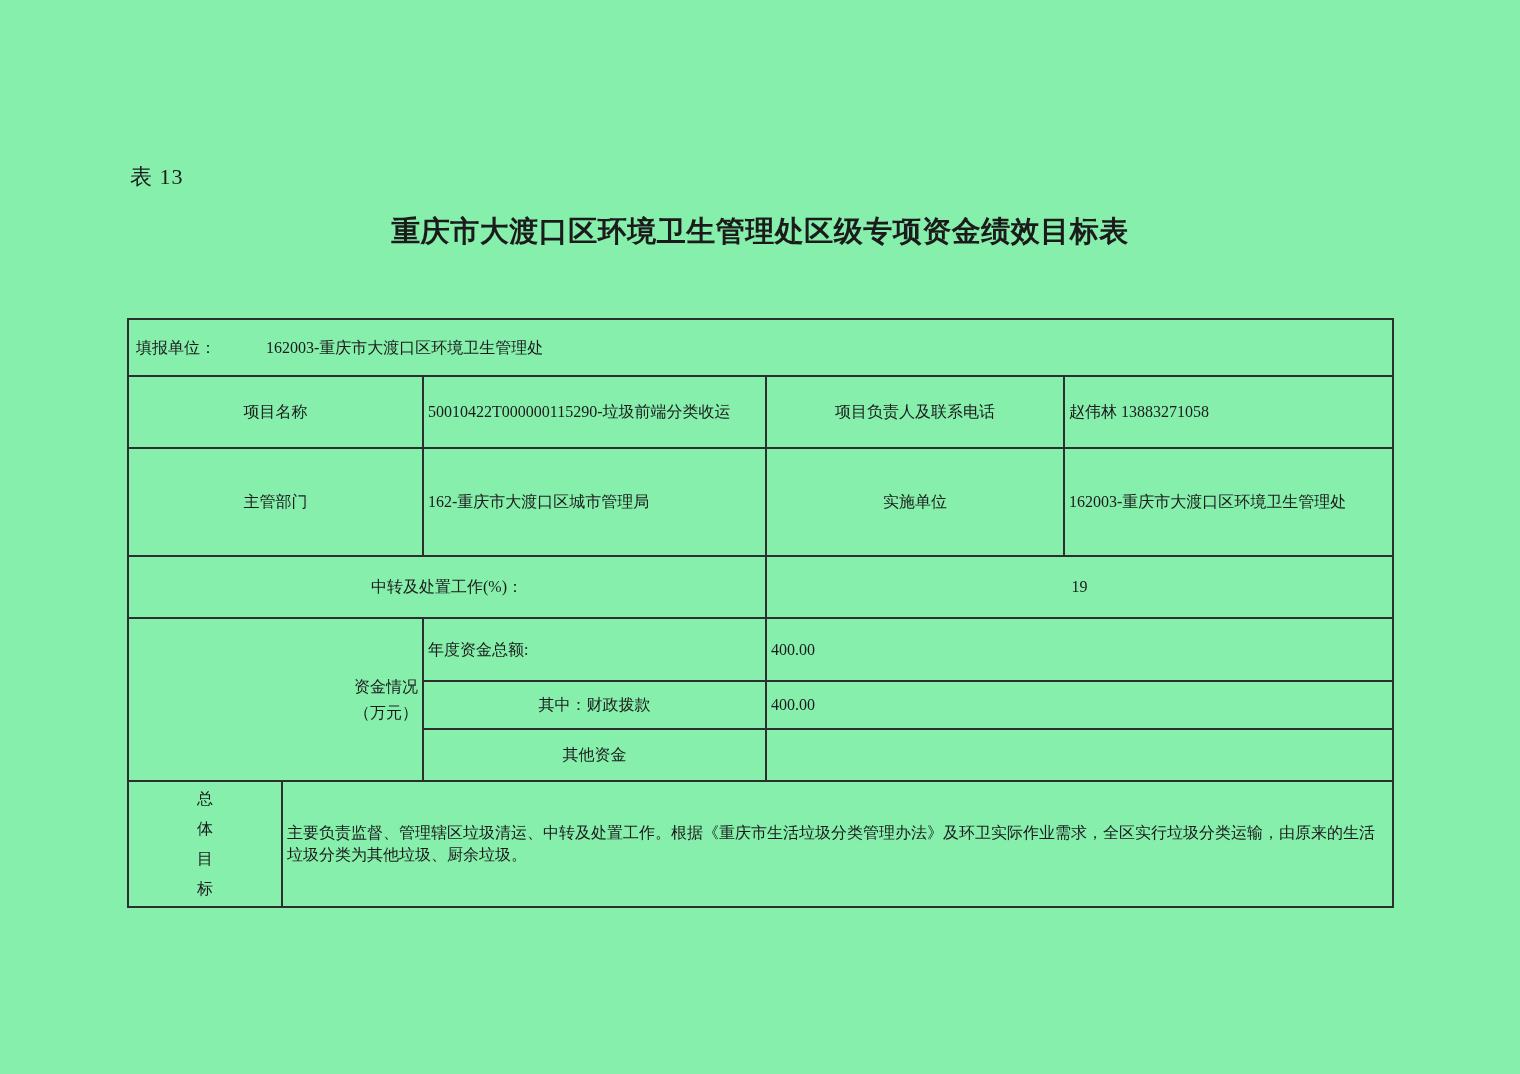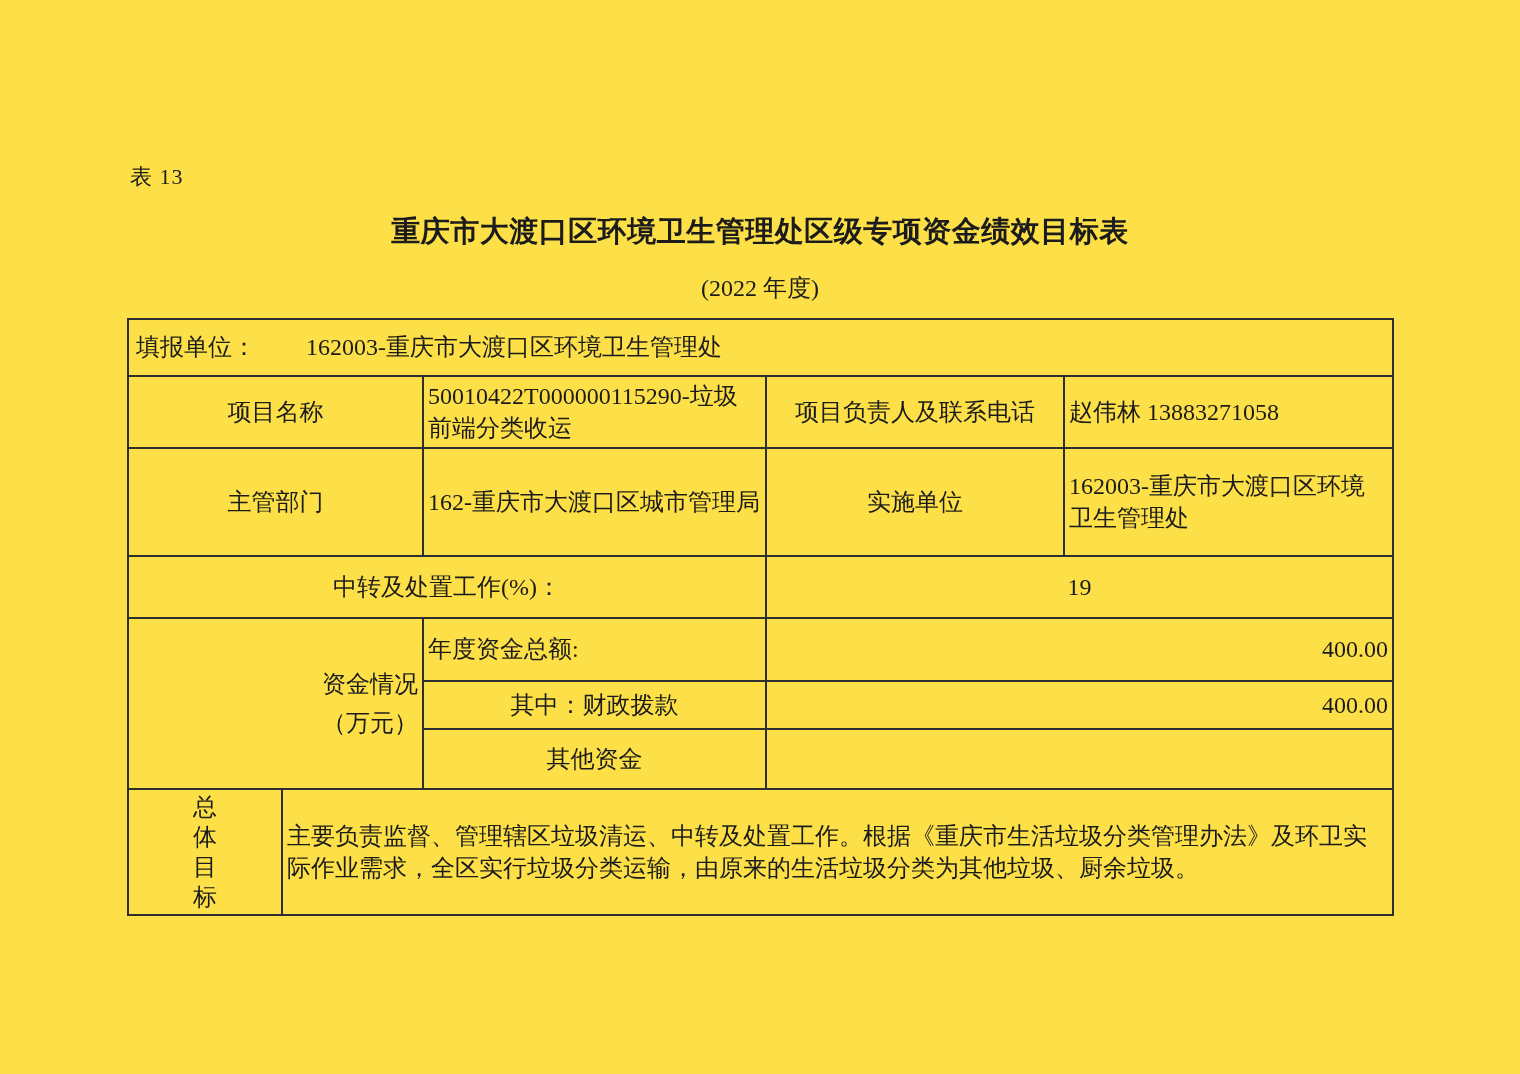--- a/index.html
+++ b/index.html
@@ -4,21 +4,21 @@
 <style>
   html, body {
     margin: 0;
     padding: 0;
     background: #ffffff;
   }
   .page {
     position: relative;
     width: 1520px;
     height: 1074px;
-    background: #fde047;
+    background: #86efac;
     overflow: hidden;
     font-family: "Liberation Serif", "DejaVu Serif", serif;
     color: #1b1b1b;
   }
   .table-label {
     position: absolute;
     left: 130px;
     top: 162px;
     font-size: 22px;
     letter-spacing: 1px;
@@ -47,30 +47,30 @@
     position: absolute;
     left: 127px;
     top: 318px;
     width: 1265px;
     border-collapse: collapse;
     table-layout: fixed;
     border: 2px solid #2e2e2e;
   }
   table.form-table td {
     border: 2px solid #2e2e2e;
-    font-size: 24px;
+    font-size: 16px;
     line-height: 1.35;
     vertical-align: middle;
     padding: 2px 4px;
     overflow: hidden;
     word-break: break-word;
   }
   .c-center { text-align: center; }
   .c-left   { text-align: left; }
-  .c-right  { text-align: right; padding-right: 3px; }
+  .c-right  { text-align: left; padding-right: 3px; }
   .ru-label { padding-left: 3px; }
   .ru-value { margin-left: 50px; }
   .val-left { padding-left: 4px; }
   .funding-label-line { text-align: right; line-height: 1.6; }
   .goal-label-cell div {
     text-align: center;
     line-height: 30px;
   }
   .goal-text {
     line-height: 31px;
@@ -80,21 +80,20 @@
 </style>
 </head>
 <body>
 
 <div class="page">
 
   <div class="table-label">表 13</div>
 
   <h1 class="doc-title">重庆市大渡口区环境卫生管理处区级专项资金绩效目标表</h1>
 
-  <div class="doc-subtitle">(2022 年度)</div>
 
   <table class="form-table">
     <colgroup>
       <col style="width:154px">
       <col style="width:141px">
       <col style="width:343px">
       <col style="width:298px">
       <col style="width:329px">
     </colgroup>
 
@@ -131,21 +130,21 @@
       </td>
       <td class="c-left val-left">年度资金总额:</td>
       <td colspan="2" class="c-right">400.00</td>
     </tr>
 
     <tr style="height:48px">
       <td class="c-center">其中：财政拨款</td>
       <td colspan="2" class="c-right">400.00</td>
     </tr>
 
-    <tr style="height:60px">
+    <tr style="height:52px">
       <td class="c-center">其他资金</td>
       <td colspan="2" class="c-right"></td>
     </tr>
 
     <tr style="height:123px">
       <td class="goal-label-cell">
         <div>总</div>
         <div>体</div>
         <div>目</div>
         <div>标</div>

